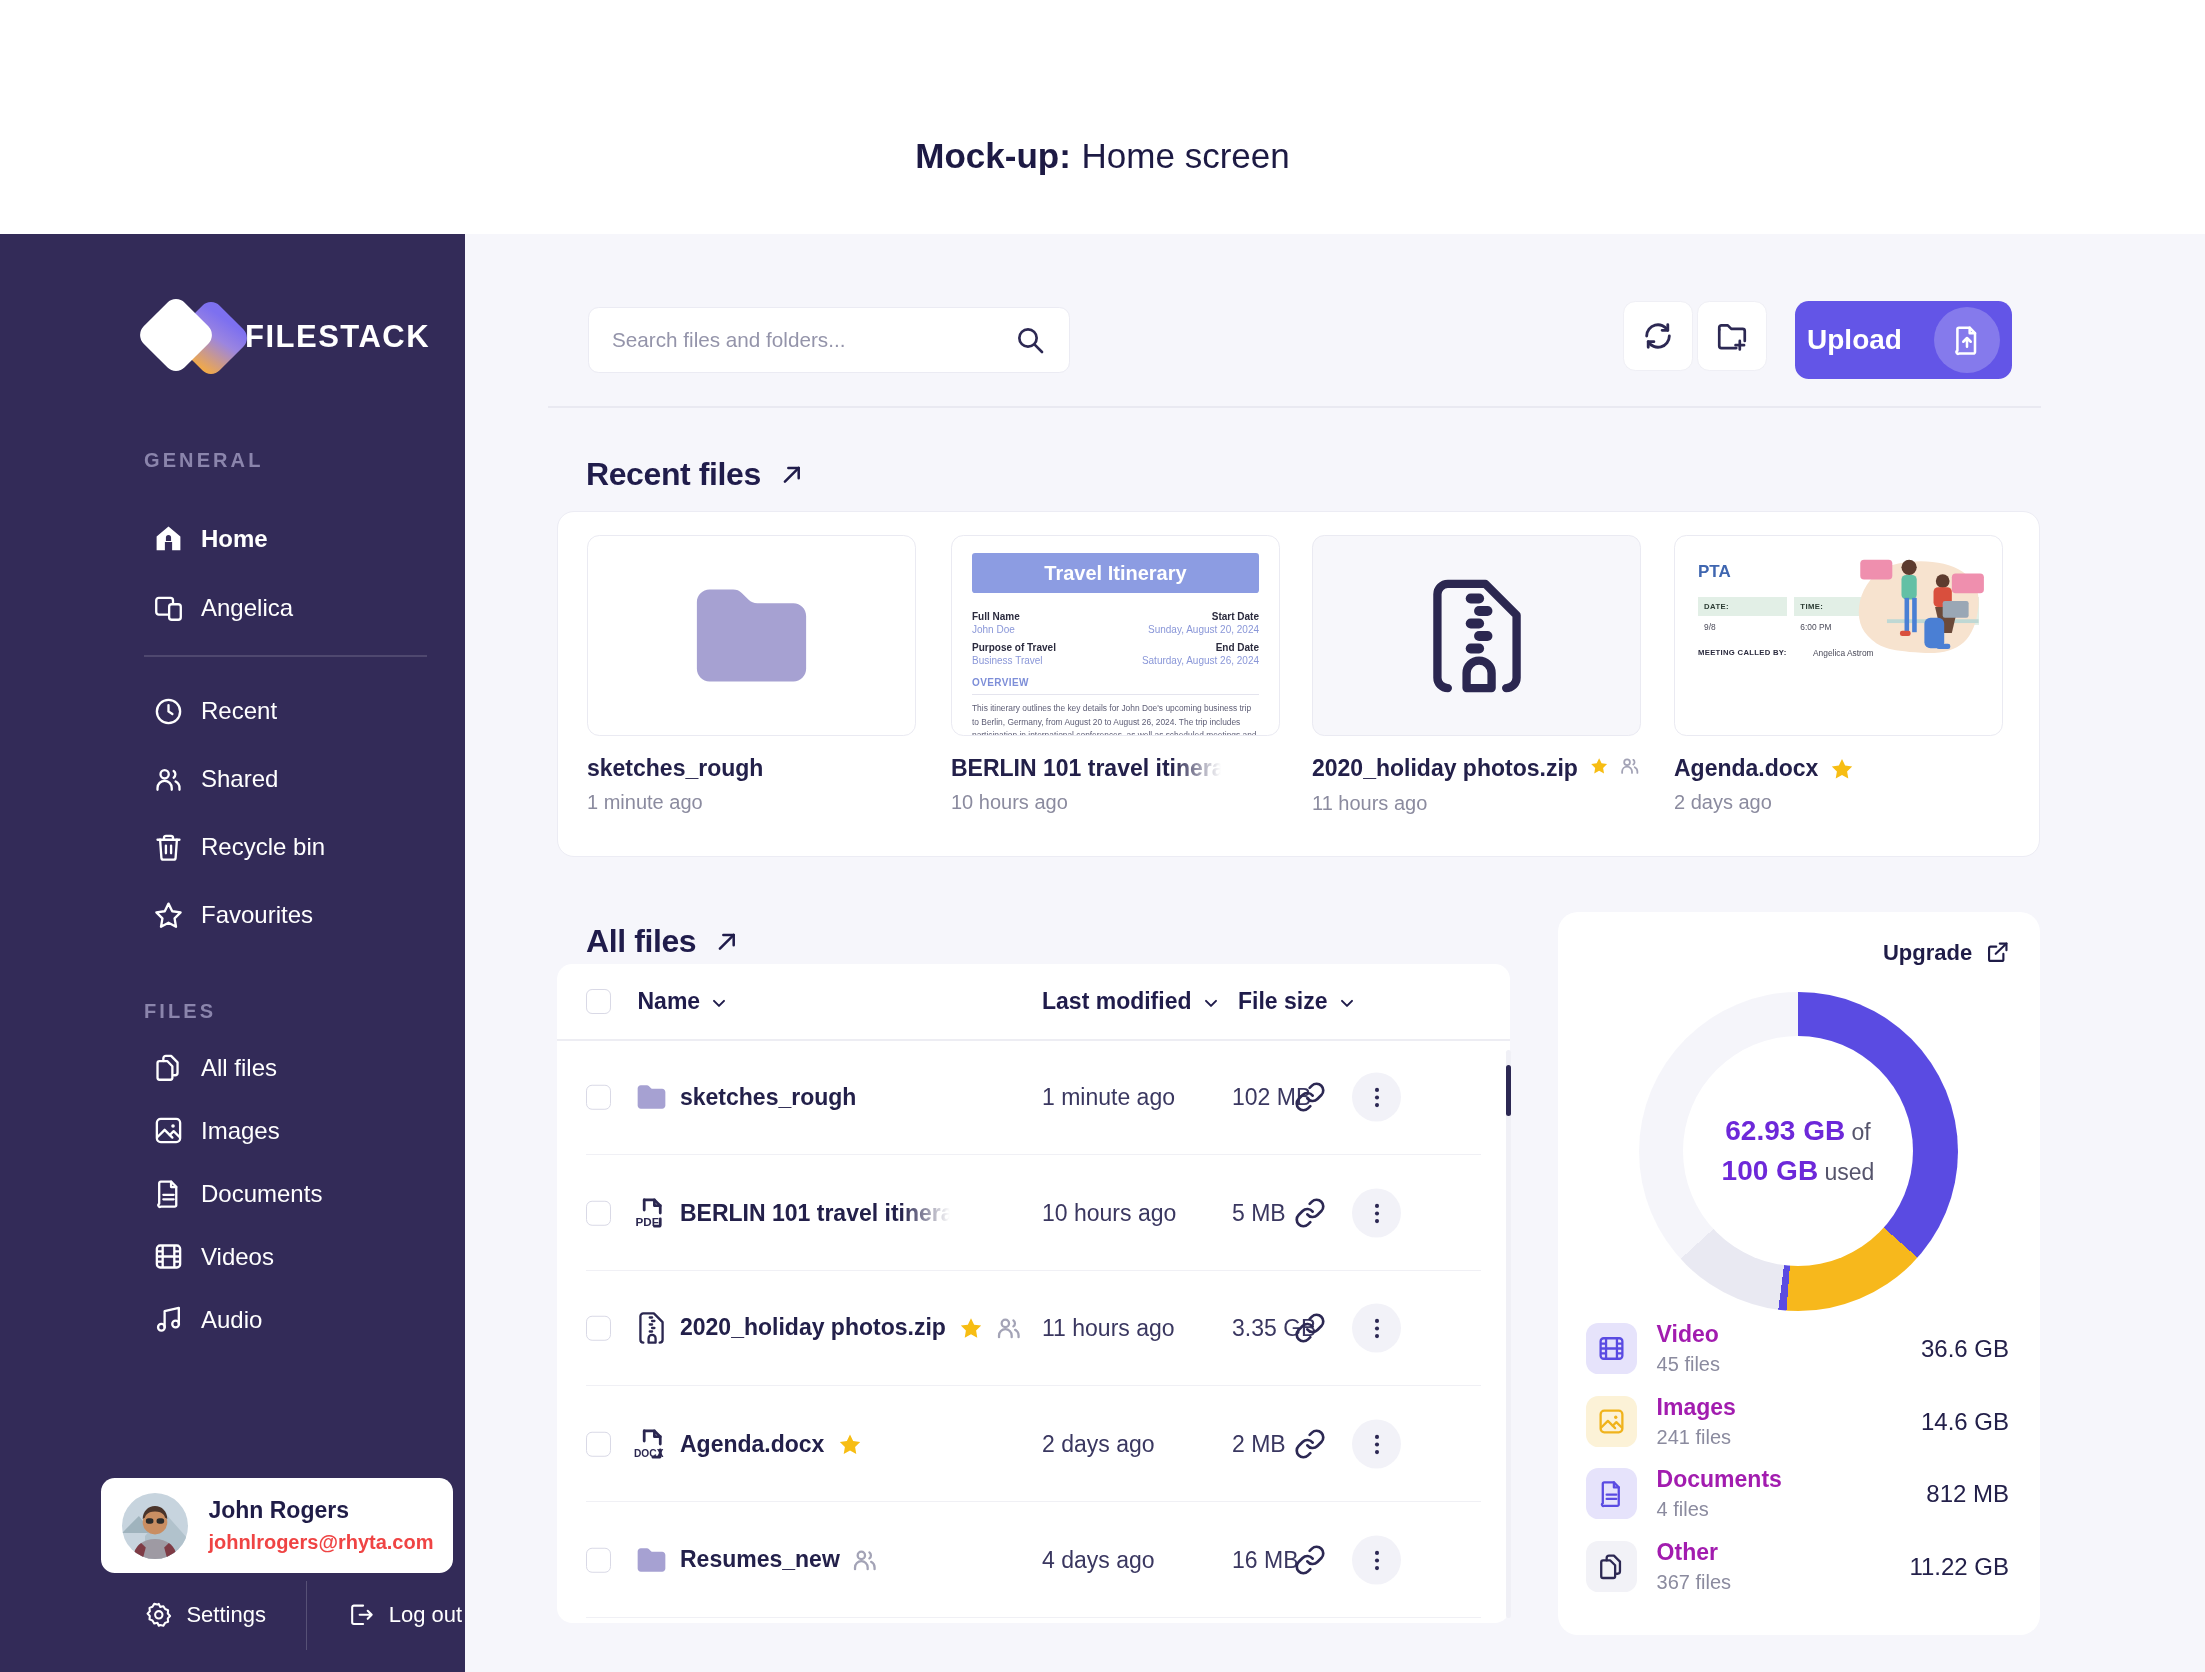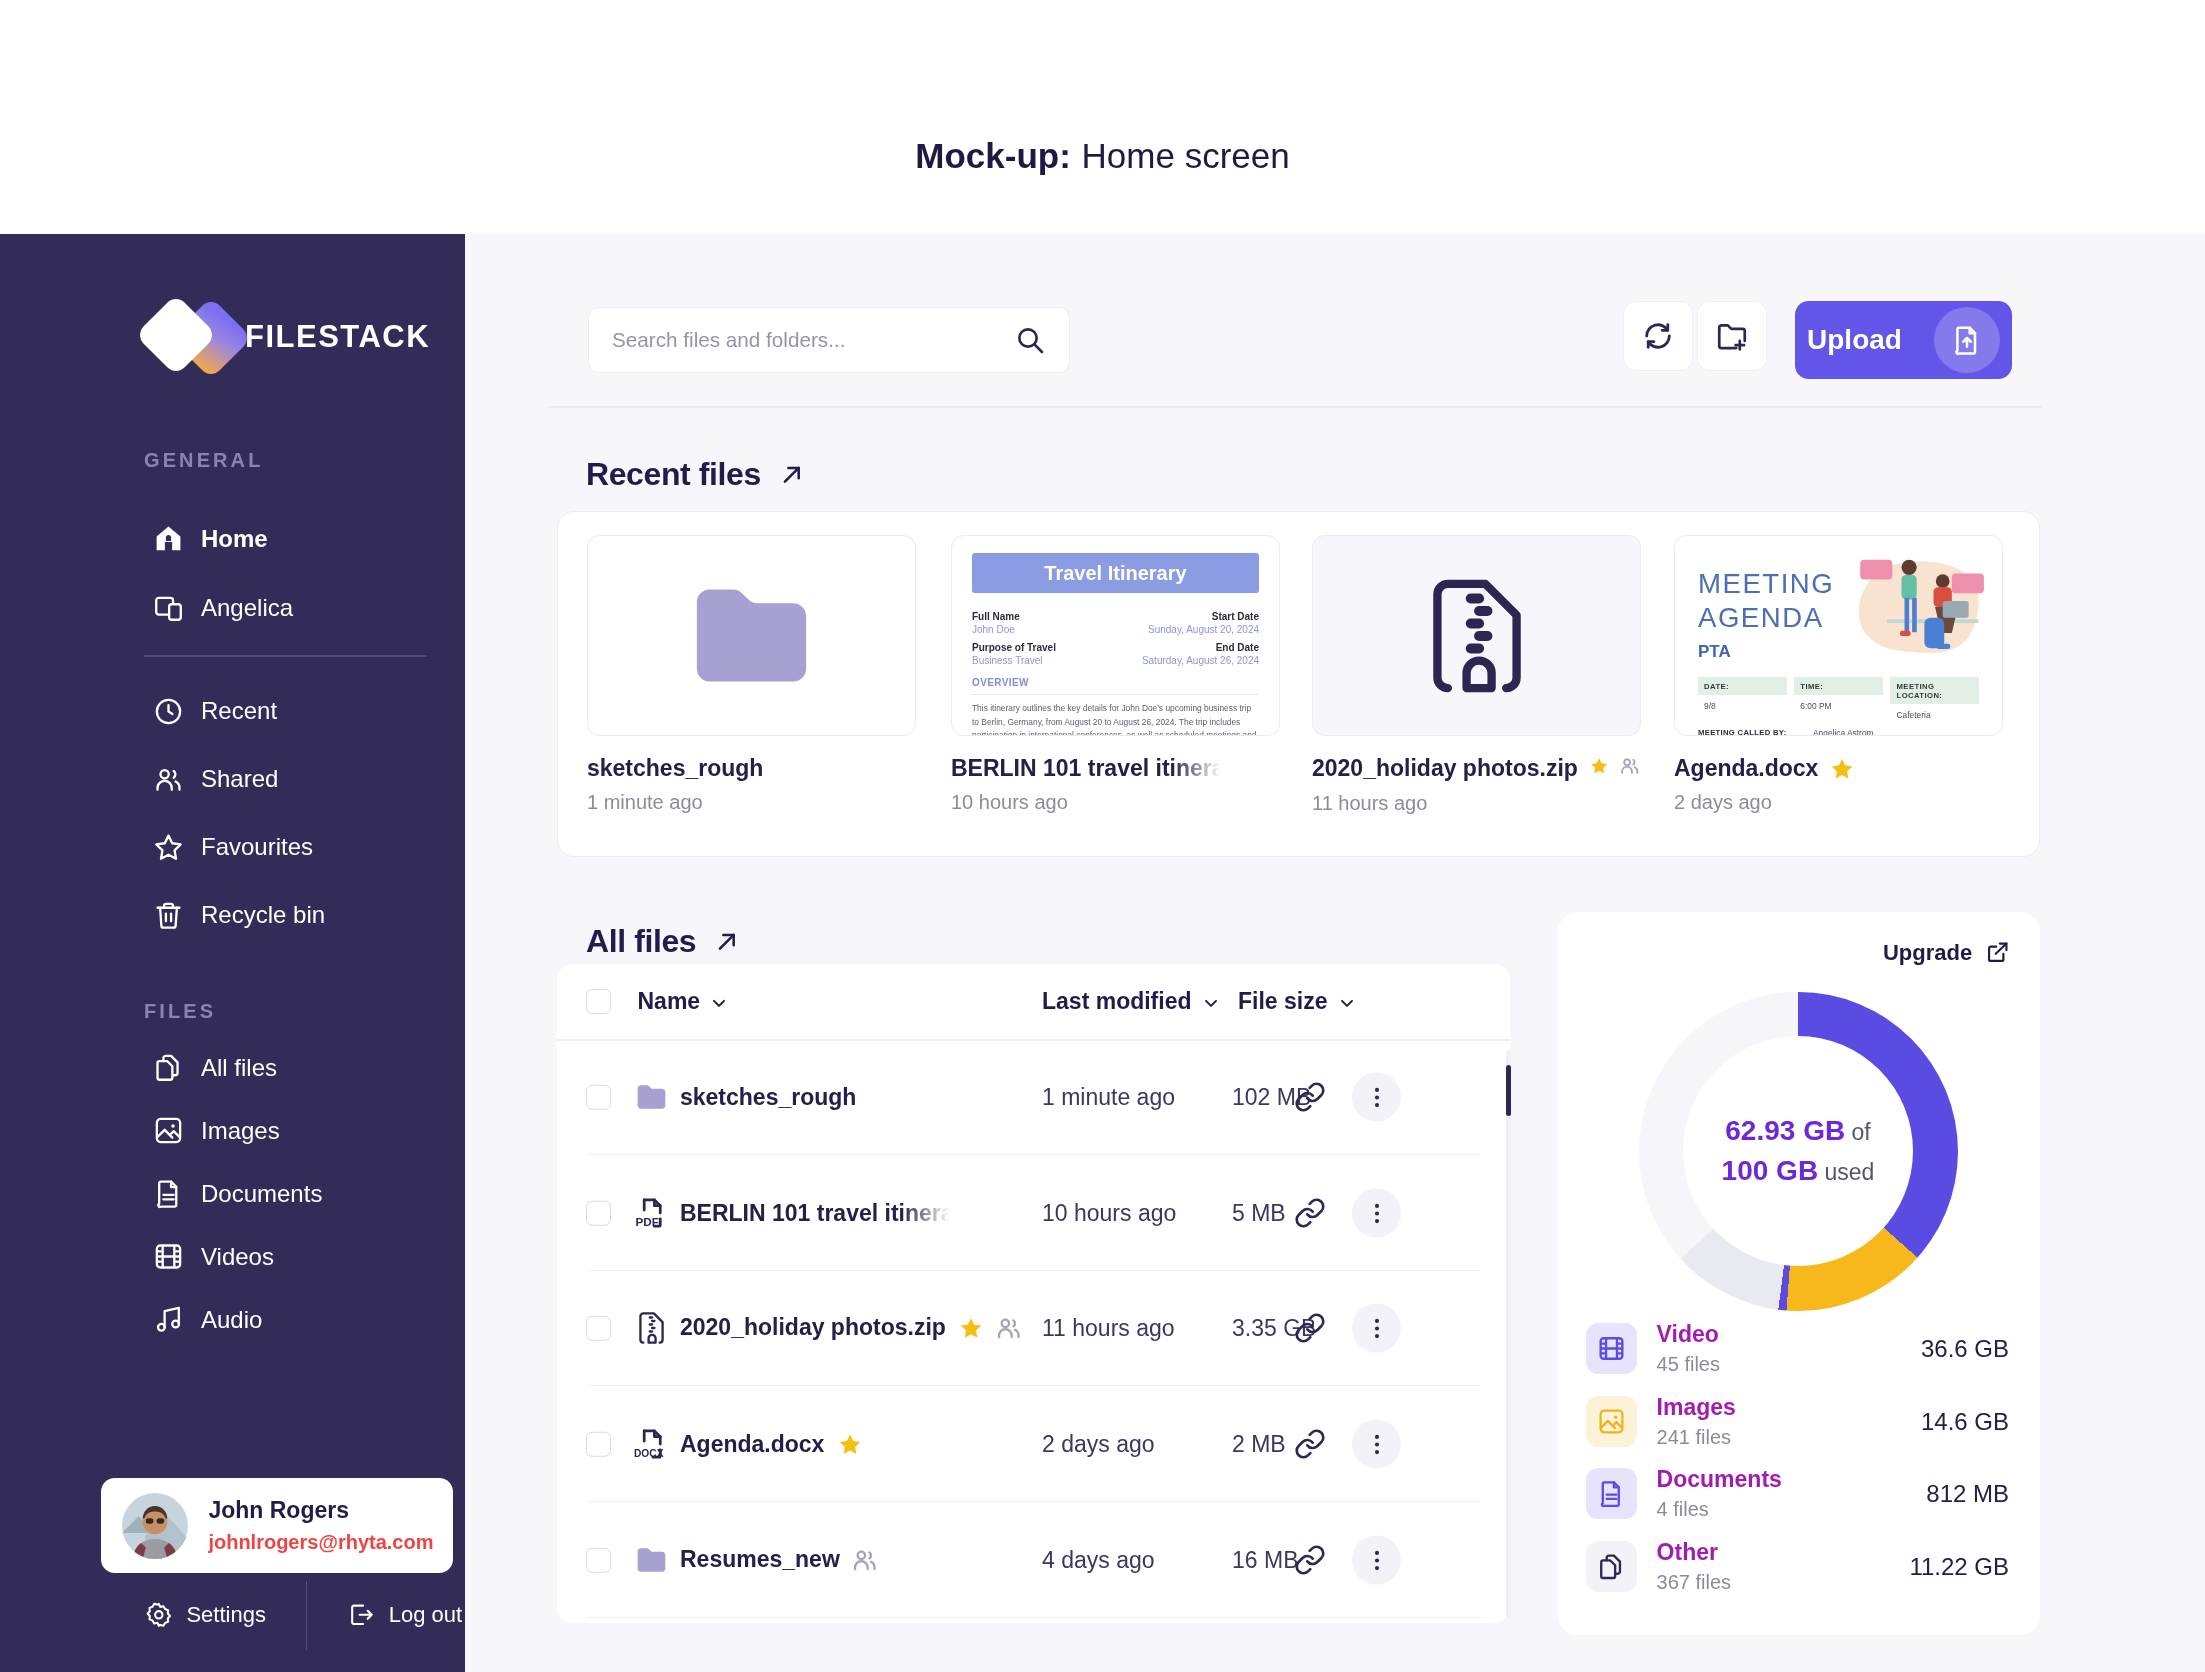--- a/index.html
+++ b/index.html
@@ -220,36 +220,36 @@
             <circle cx="9" cy="8" r="3.2"></circle>
             <path d="M3.5 20v-1.5a5.5 5.5 0 0 1 11 0V20"></path>
             <path d="M16 5.4a3.2 3.2 0 0 1 0 5.2"></path>
             <path d="M17.5 13.6a5.5 5.5 0 0 1 3 4.9V20"></path>
           </svg>
       </span>
       <span class="nlabel">Shared</span>
     </div>
     <div class="nav-item" style="height:68px;">
       <span class="nicon">
-        <svg viewBox="0 0 24 24" fill="none" stroke="currentColor" stroke-width="1.8" stroke-linejoin="round">
-            <path d="M12 2.8l2.9 5.9 6.5.9-4.7 4.6 1.1 6.5L12 17.6l-5.8 3.1 1.1-6.5L2.6 9.6l6.5-.9z"></path>
-          </svg>
-      </span>
-      <span class="nlabel">Favourites</span>
-    </div>
-    <div class="nav-item" style="height:68px;">
-      <span class="nicon">
         <svg viewBox="0 0 24 24" fill="none" stroke="currentColor" stroke-width="1.8" stroke-linecap="round" stroke-linejoin="round">
             <path d="M3.5 6h17"></path>
             <path d="M8.5 6V4.5A1.5 1.5 0 0 1 10 3h4a1.5 1.5 0 0 1 1.5 1.5V6"></path>
             <path d="M5.5 6l1 14a1.5 1.5 0 0 0 1.5 1.4h8a1.5 1.5 0 0 0 1.5-1.4l1-14"></path>
             <path d="M10 10.5v6M14 10.5v6"></path>
           </svg>
       </span>
       <span class="nlabel">Recycle bin</span>
+    </div>
+    <div class="nav-item" style="height:68px;">
+      <span class="nicon">
+        <svg viewBox="0 0 24 24" fill="none" stroke="currentColor" stroke-width="1.8" stroke-linejoin="round">
+            <path d="M12 2.8l2.9 5.9 6.5.9-4.7 4.6 1.1 6.5L12 17.6l-5.8 3.1 1.1-6.5L2.6 9.6l6.5-.9z"></path>
+          </svg>
+      </span>
+      <span class="nlabel">Favourites</span>
     </div>
   </div>
 
   <div class="sec-label" style="top:766px;">FILES</div>
 
   <div class="nav" style="top:802px;">
     <div class="nav-item" style="height:63px;">
       <span class="nicon">
         <svg viewBox="0 0 24 24" fill="none" stroke="currentColor" stroke-width="1.8" stroke-linecap="round" stroke-linejoin="round">
             <path d="M8 7V5a2 2 0 0 1 2-2h4l5 5v8a2 2 0 0 1-2 2h-1"></path>
@@ -494,22 +494,20 @@
           <rect x="78" y="70" width="6" height="45" fill="#4a7fd4"></rect>
           <rect x="88" y="70" width="6" height="45" fill="#4a7fd4"></rect>
           <rect x="72" y="113" width="14" height="7" rx="3" fill="#d94f3d"></rect>
           <circle cx="128" cy="48" r="9" fill="#5d3b2e"></circle>
           <rect x="116" y="56" width="24" height="26" rx="6" fill="#d94f3d"></rect>
           <path d="M118 82h30l-8 34h-14z" fill="#6b4a3a"></path>
           <rect x="128" y="74" width="34" height="22" rx="3" fill="#9aa7b5"></rect>
           <rect x="104" y="96" width="26" height="40" rx="8" fill="#4a7fd4"></rect>
           <rect x="120" y="130" width="18" height="7" rx="3" fill="#4a7fd4"></rect>
         </svg>
-        <div class="ag-title"><span>MEETING</span><br>
-          <span>AGENDA</span></div>
         <div class="ag-sub">PTA</div>
         <div class="ag-cells">
           <div class="ag-cell">
             <div class="ag-cell-h">DATE:</div>
             <div class="ag-cell-v">9/8</div>
           </div>
           <div class="ag-cell">
             <div class="ag-cell-h">TIME:</div>
             <div class="ag-cell-v">6:00 PM</div>
           </div>

